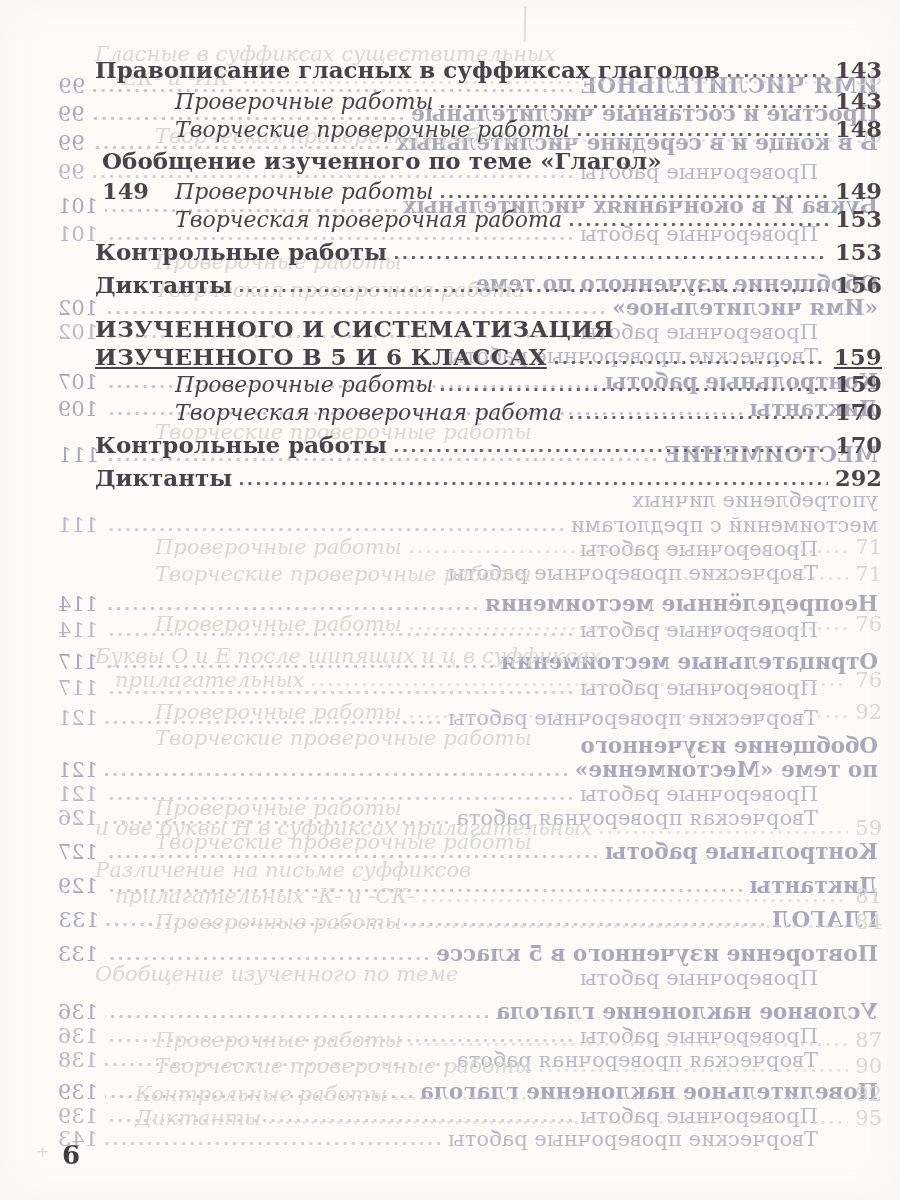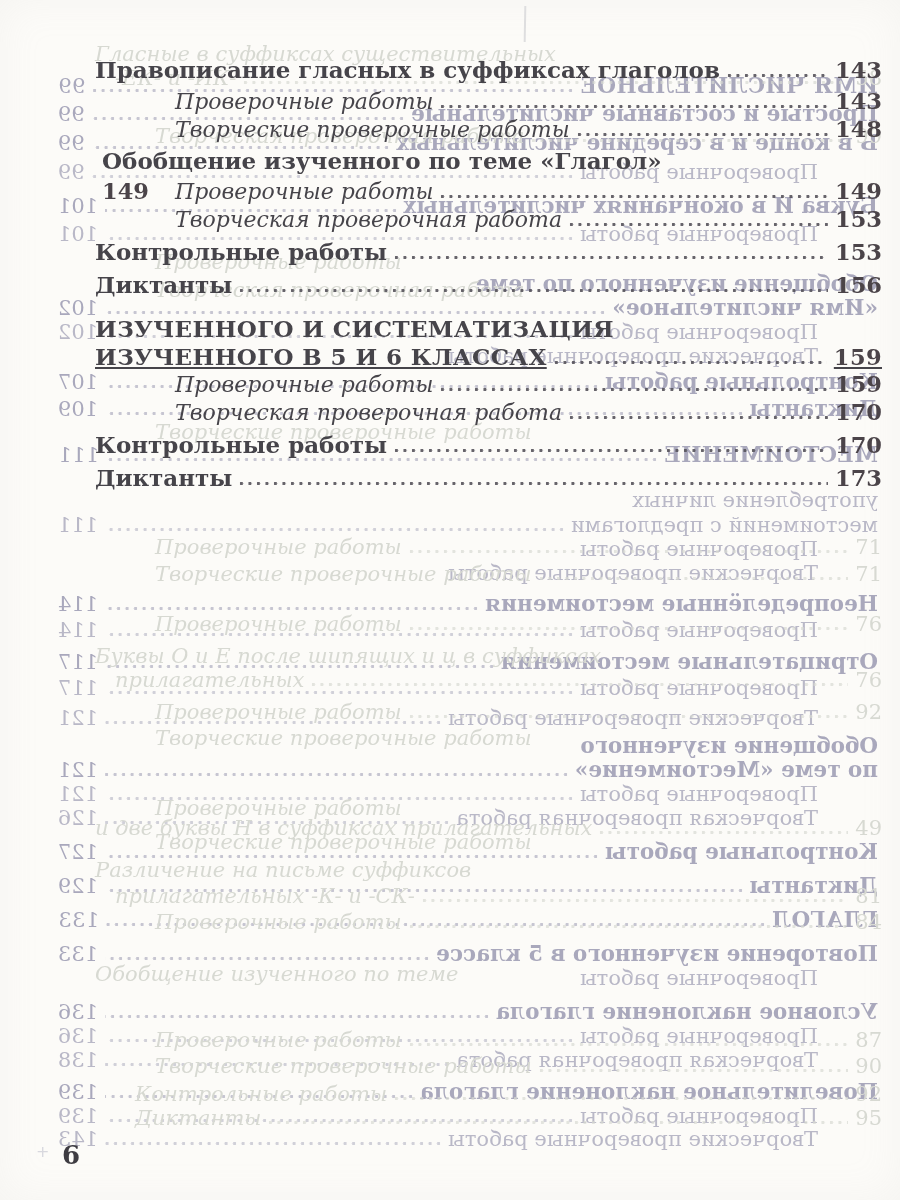--- a/index.html
+++ b/index.html
@@ -307,21 +307,21 @@
         <span class="label">Проверочные работы</span>
         <span class="leader"></span>
         <span class="num">92</span>
       </div>
       <div class="row" style="top: 726px; padding-left: 60px;">
         <span class="label">Творческие проверочные работы</span>
       </div>
       <div class="row" style="top: 816px;">
         <span class="label">и две буквы Н в суффиксах прилагательных</span>
         <span class="leader"></span>
-        <span class="num">49</span>
+        <span class="num">59</span>
       </div>
       <div class="row" style="top: 796px; padding-left: 60px;">
         <span class="label">Проверочные работы</span>
       </div>
       <div class="row" style="top: 830px; padding-left: 60px;">
         <span class="label">Творческие проверочные работы</span>
       </div>
       <div class="row" style="top: 858px;">
         <span class="label">Различение на письме суффиксов</span>
       </div>
@@ -420,20 +420,20 @@
         <span class="num">170</span>
       </div>
       <div class="row bold" style="top: 432px;">
         <span class="label">Контрольные работы</span>
         <span class="leader"></span>
         <span class="num">170</span>
       </div>
       <div class="row bold" style="top: 465px;">
         <span class="label">Диктанты</span>
         <span class="leader"></span>
-        <span class="num">173</span>
+        <span class="num">292</span>
       </div>
     </div>
 
   <div class="page-number">6</div>
 
   <div class="plus-artifact">+</div>
 </div>
 
 </body></html>

